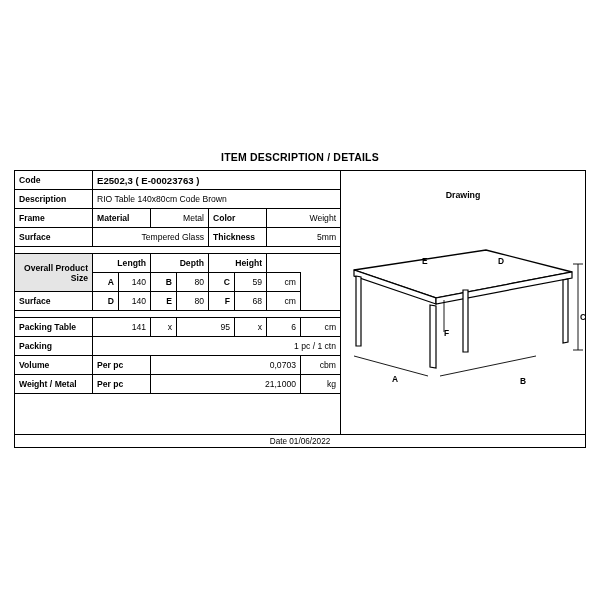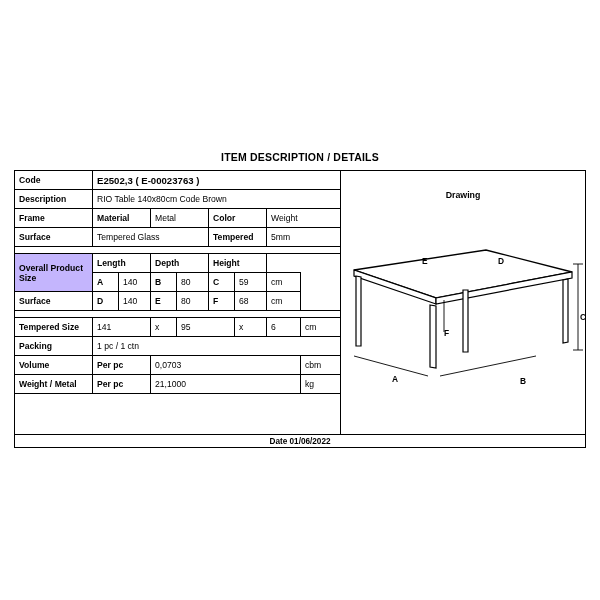--- a/index.html
+++ b/index.html
@@ -51,23 +51,23 @@
   }
   table.spec td {
     border: 1px solid #000;
     height: 18px;
     padding: 0 4px;
     vertical-align: middle;
     white-space: nowrap;
     overflow: hidden;
   }
   .b { font-weight: bold; margin-left: 8px; }
-  .c { text-align: left; }
-  .r { }
-  .hl { background: #c4b5fd; }
+  .c { text-align: right; }
+  .r { text-align: right; }
+  .hl { background: #e5e5e5; }
   .code-val { font-size: 9.6px; font-weight: bold; }
 
   
   .drawing-panel {
     position: absolute;
     left: 340px;
     top: 170px;
     width: 246px;
     height: 278px;
     box-sizing: border-box;
@@ -106,21 +106,21 @@
   
   .date-row {
     position: absolute;
     left: 14px;
     top: 434px;
     width: 572px;
     height: 14px;
     border-top: 1px solid #000;
     text-align: center;
     font-size: 8.2px;
-    font-weight: bold;
+    font-weight: normal;
     line-height: 14px;
     box-sizing: border-box;
   }
 </style>
 </head>
 <body>
 
 <div class="sheet">
 
   <div class="doc-title">ITEM DESCRIPTION / DETAILS</div>
@@ -156,21 +156,21 @@
       <td class="b">Frame</td>
       <td colspan="2" class="b">Material</td>
       <td colspan="2" class="c">Metal</td>
       <td colspan="2" class="b">Color</td>
       <td colspan="2" class="c">Weight</td>
     </tr>
 
     <tr>
       <td class="b">Surface</td>
       <td colspan="4" class="c">Tempered Glass</td>
-      <td colspan="2" class="b">Tempered</td>
+      <td colspan="2" class="b">Thickness</td>
       <td colspan="2" class="r">5mm</td>
     </tr>
 
     <tr style="height:6px">
       <td colspan="9" style="height:6px;border-left:none;border-right:none"></td>
     </tr>
 
     <tr>
       <td rowspan="2" class="b c hl">
         <span>Overall Product</span><br>
@@ -203,21 +203,21 @@
       <td class="c">68</td>
       <td class="c">cm</td>
       <td style="border-left:none;border-right:none;border-top:none;border-bottom:none"></td>
     </tr>
 
     <tr style="height:6px">
       <td colspan="9" style="height:6px;border-left:none;border-right:none"></td>
     </tr>
 
     <tr>
-      <td class="b">Tempered Size</td>
+      <td class="b">Packing Table</td>
       <td colspan="2" class="c">141</td>
       <td class="c">x</td>
       <td colspan="2" class="c">95</td>
       <td class="c">x</td>
       <td class="c">6</td>
       <td class="c">cm</td>
     </tr>
 
     <tr>
       <td class="b">Packing</td>

